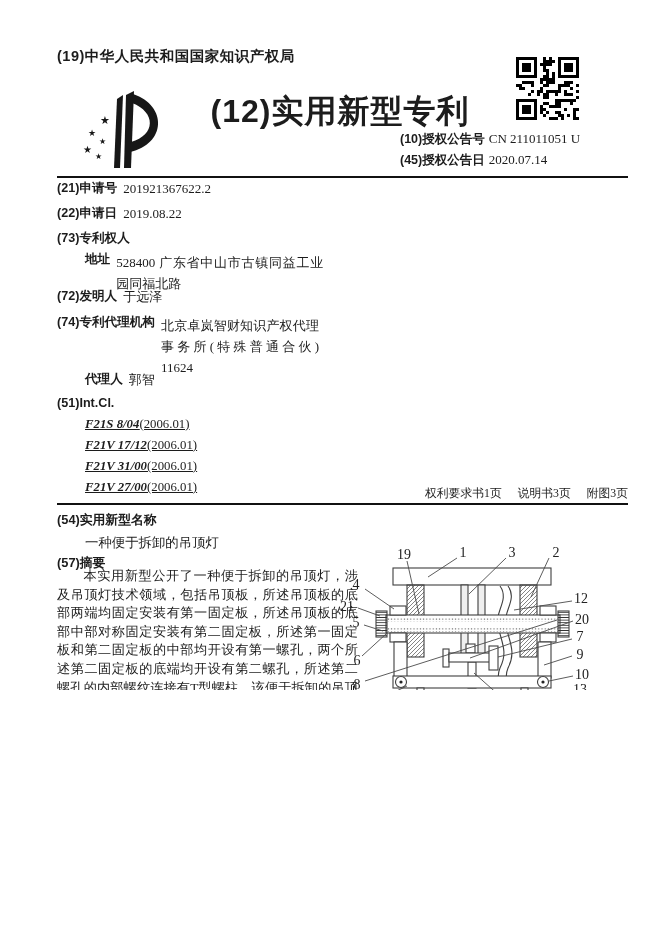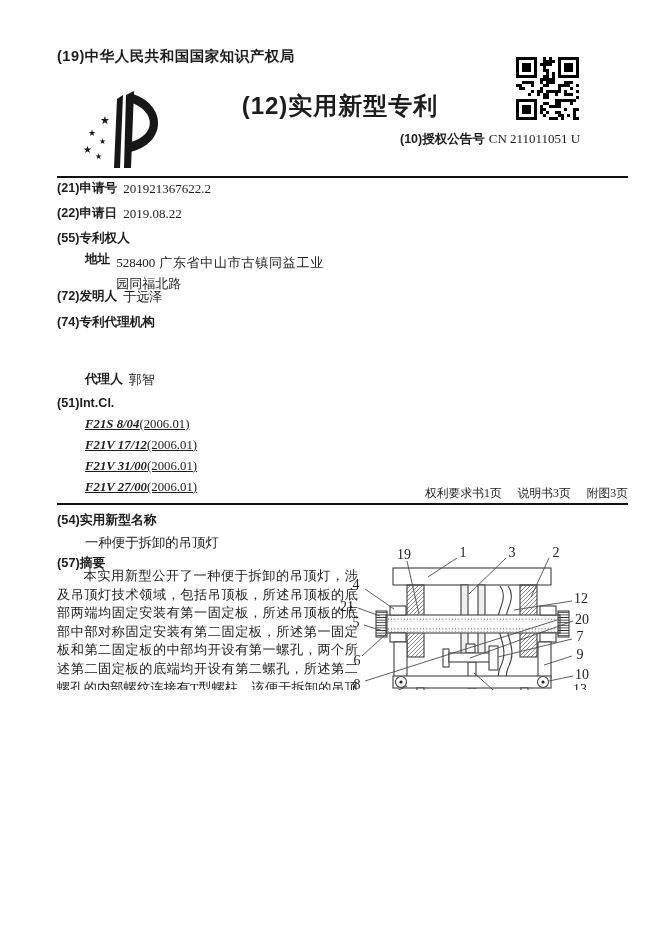--- a/index.html
+++ b/index.html
@@ -2,21 +2,21 @@
 <html><head>
 <meta charset="utf-8">
 <style>
   html,body{margin:0;padding:0;background:#fff;}
   #page{position:relative;width:657px;height:690px;background:#ffffff;outline:1px solid #e3e3e3;
         font-family:"Liberation Serif","DejaVu Serif",serif;color:#1c1c1c;overflow:hidden;}
   .abs{position:absolute;}
   .sans{font-family:"Liberation Sans","DejaVu Sans",sans-serif;}
   .b{font-weight:700;}
   .office{left:57px;top:47px;font-size:14.5px;letter-spacing:.5px;}
-  .doctitle{left:180px;top:90px;width:320px;text-align:center;font-size:24px;letter-spacing:1px;}
+  .doctitle{left:180px;top:90px;width:320px;text-align:center;font-size:32px;letter-spacing:1px;}
   .pubrow{left:400px;font-size:12.5px;white-space:nowrap;}
   .pubrow .lbl{font-size:12.5px;}
   .pubrow .val{font-size:13px;margin-left:4px;}
   .rule1{left:57px;top:176px;width:571px;height:2px;background:#111;}
   .rule2{left:57px;top:503px;width:571px;height:1.5px;background:#111;}
   .brow{left:57px;display:flex;align-items:flex-start;font-size:13px;line-height:15px;}
   .brow .lbl{font-size:12.6px;white-space:nowrap;margin-right:6px;text-align:center;}
   .brow .val{text-align:justify;}
   .indent{left:85px;}
   .codes{left:85px;font-size:12.8px;font-style:italic;text-decoration:underline;}
@@ -171,48 +171,52 @@
         <rect x="48" y="6" width="9" height="9" fill="#000"></rect>
         <rect x="0" y="42" width="21" height="21" fill="#000"></rect>
         <rect x="3" y="45" width="15" height="15" fill="#fff"></rect>
         <rect x="6" y="48" width="9" height="9" fill="#000"></rect>
       </g>
   </svg>
 
   <div class="abs pubrow" style="top:131px;">
     <span class="lbl sans b">(10)授权公告号</span><span class="val">CN 211011051 U</span>
   </div>
+  <div class="abs pubrow" style="top:152px;">
+    <span class="lbl sans b">(45)授权公告日</span><span class="val">2020.07.14</span>
+  </div>
 
   <div class="abs rule1"></div>
 
   <div class="abs brow" style="top:181px;">
     <span class="lbl sans b">(21)申请号</span>
     <span class="val">201921367622.2</span>
   </div>
 
   <div class="abs brow" style="top:206px;">
     <span class="lbl sans b">(22)申请日</span>
     <span class="val">2019.08.22</span>
   </div>
 
   <div class="abs brow" style="top:231px;">
-    <span class="lbl sans b">(55)专利权人</span>
+    <span class="lbl sans b">(73)专利权人</span>
   </div>
   <div class="abs brow indent" style="top:252px;">
     <span class="lbl sans b">地址</span>
     <span class="val" style="width:207px;line-height:21px;">528400 广东省中山市古镇同益工业园同福北路</span>
   </div>
 
   <div class="abs brow" style="top:289px;">
     <span class="lbl sans b">(72)发明人</span>
     <span class="val">于远泽</span>
   </div>
 
   <div class="abs brow" style="top:315px;">
     <span class="lbl sans b">(74)专利代理机构</span>
+    <span class="val" style="width:158px;line-height:21px;">北京卓岚智财知识产权代理事务所(特殊普通合伙) 11624</span>
   </div>
   <div class="abs brow indent" style="top:372px;">
     <span class="lbl sans b">代理人</span>
     <span class="val">郭智</span>
   </div>
 
   <div class="abs brow" style="top:396px;">
     <span class="lbl sans b">(51)Int.Cl.</span>
   </div>
   <div class="abs codes" style="top:417px;"><span class="b">F21S 8/04</span><span class="yr">(2006.01)</span></div>

